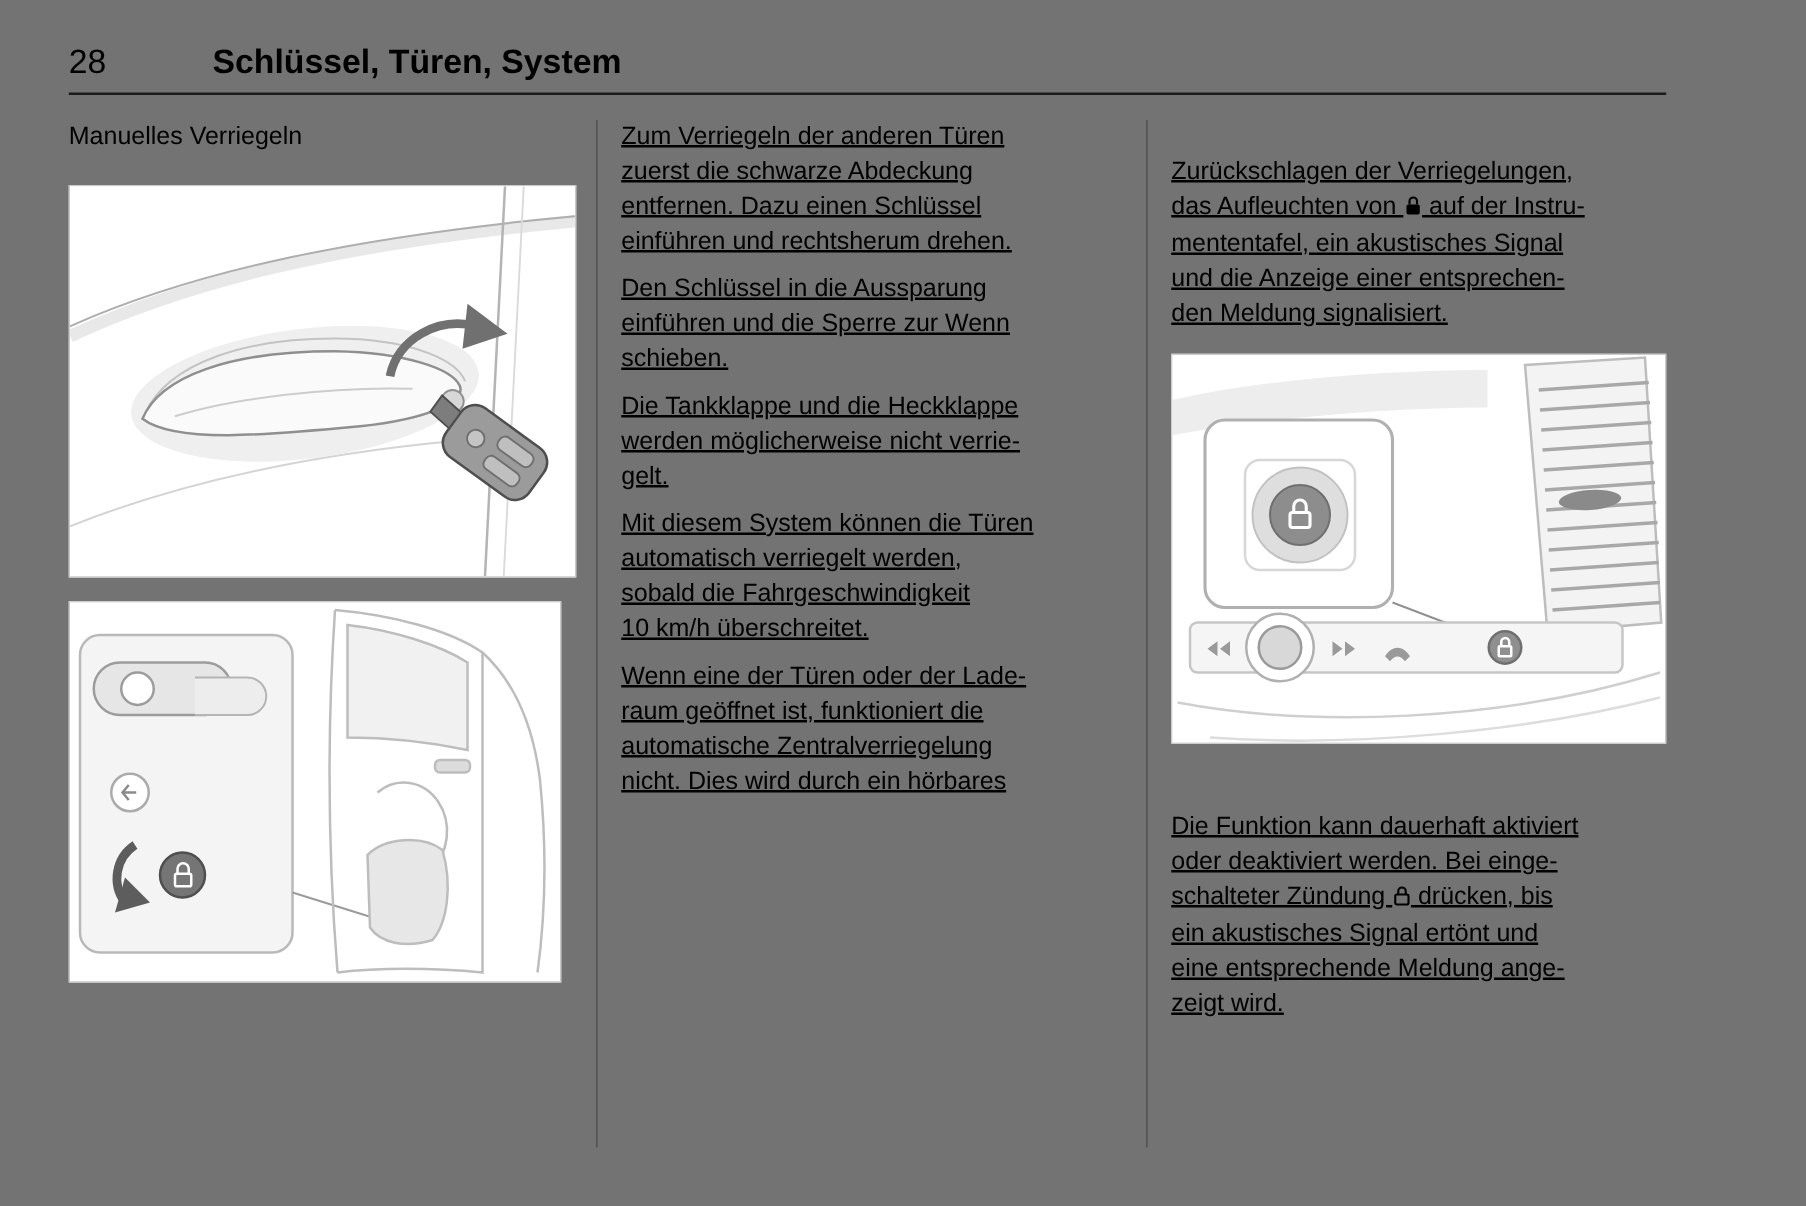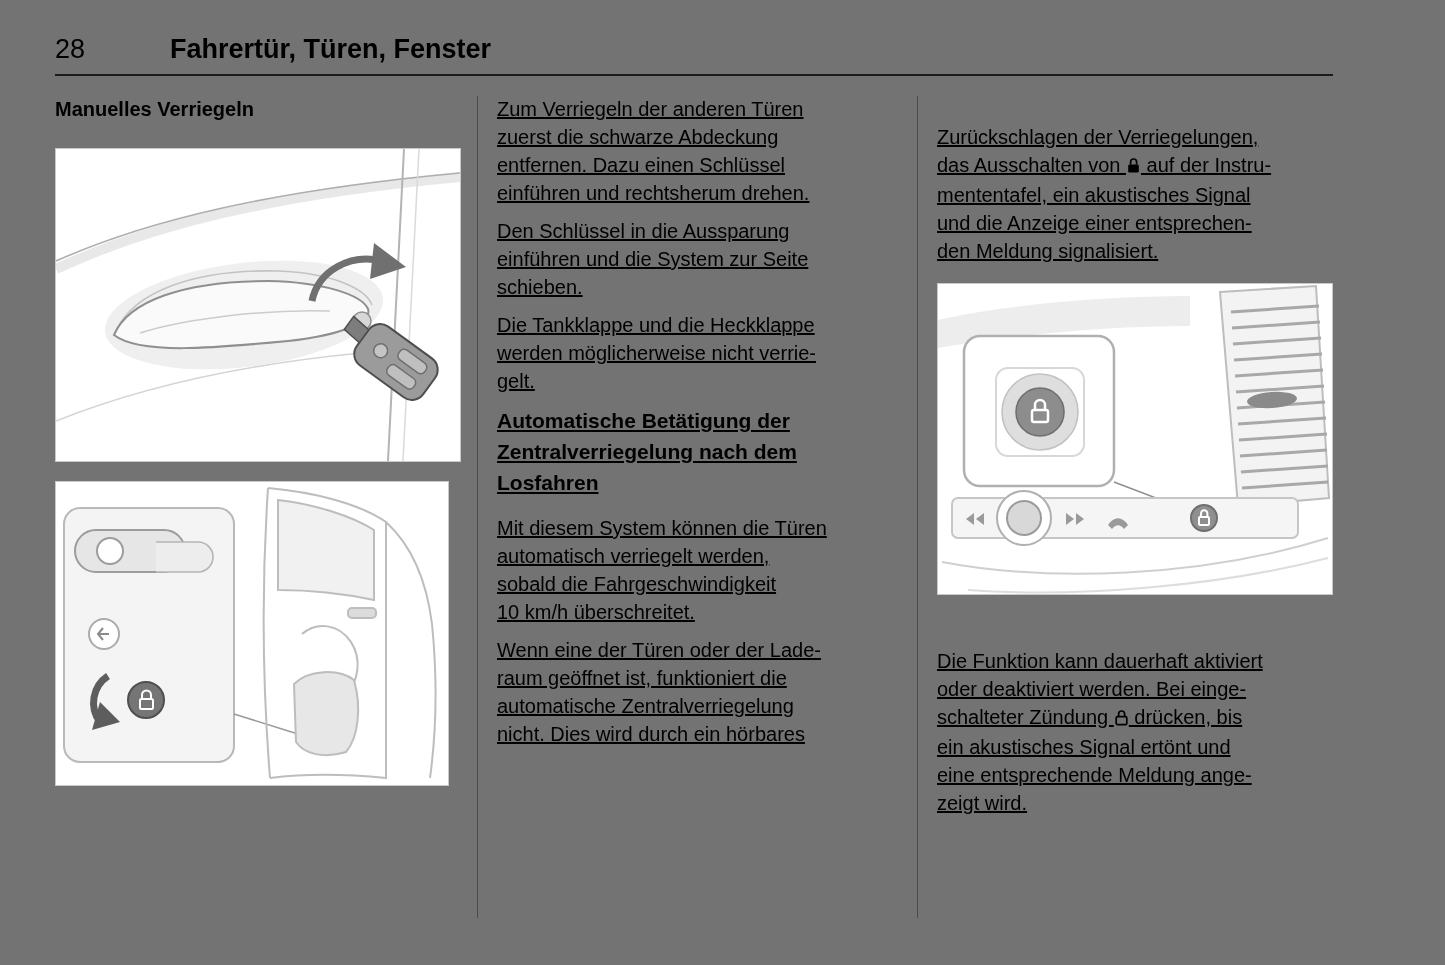--- a/index.html
+++ b/index.html
@@ -23,40 +23,40 @@
   .divider-2 { left:917px; }
 
   
   .col { position:absolute; top:95px; font-size:20px; line-height:28px; }
   .col-left  { left:55px;  width:406px; }
   .col-mid   { left:497px; width:398px; }
   .col-right { left:937px; width:400px; }
 
   .lines { white-space:pre-line;text-decoration:underline; }
   p.body { margin:0 0 10px 0; }
-  .bold-heading { font-weight:bold; font-size:20px; line-height:28px; }
+  .bold-heading { font-weight:normal; font-size:20px; line-height:28px; }
 
   .section-heading { font-weight:normal; font-size:30px; line-height:36px; margin:8px 0 14px 0; }
   .sub-heading { font-weight:bold; font-size:21px; line-height:31px; margin:0 0 16px 0; }
 
   .figure { display:block; border:1px solid #c9c9c9; background:#fff; }
   .fig-handle { width:406px; height:314px; margin:25px 0 19px 0; }
   .fig-doorlock { width:394px; height:305px; margin:10px 0 0 0; }
   .fig-console { width:396px; height:312px; margin:18px 0 24px 0; }
 
   .inline-icon { display:inline-block; vertical-align:-2px; }
 </style>
 </head>
 <body>
 
 <div class="page">
 
   <div class="header-row">
     <span class="page-number">28</span>
-    <span class="chapter-title">Fahrertür, Türen, Fenster</span>
+    <span class="chapter-title">Schlüssel, Türen, System</span>
   </div>
   <div class="header-rule"></div>
 
   <div class="divider divider-1"></div>
   <div class="divider divider-2"></div>
 
   <div class="col col-left">
     <div class="bold-heading">Manuelles Verriegeln</div>
 
     <svg class="figure fig-handle" viewBox="0 0 404 312" xmlns="http://www.w3.org/2000/svg">
@@ -114,44 +114,41 @@
       </g>
     </svg>
   </div>
 
   <div class="col col-mid">
     <p class="body lines">Zum Verriegeln der anderen Türen
 zuerst die schwarze Abdeckung
 entfernen. Dazu einen Schlüssel
 einführen und rechtsherum drehen.</p>
     <p class="body lines">Den Schlüssel in die Aussparung
-einführen und die System zur Seite
+einführen und die Sperre zur Wenn
 schieben.</p>
     <p class="body lines">Die Tankklappe und die Heckklappe
 werden möglicherweise nicht verrie-
 gelt.</p>
 
-    <h3 class="sub-heading lines">Automatische Betätigung der
-Zentralverriegelung nach dem
-Losfahren</h3>
 
     <p class="body lines">Mit diesem System können die Türen
 automatisch verriegelt werden,
 sobald die Fahrgeschwindigkeit
 10 km/h überschreitet.</p>
     <p class="body lines">Wenn eine der Türen oder der Lade-
 raum geöffnet ist, funktioniert die
 automatische Zentralverriegelung
 nicht. Dies wird durch ein hörbares</p>
   </div>
 
   <div class="col col-right">
     <p class="body lines">
       <span>Zurückschlagen der Verriegelungen,
-das Ausschalten von </span><span class="inline-icon"><svg width="15" height="17" viewBox="0 0 15 17" xmlns="http://www.w3.org/2000/svg">
+das Aufleuchten von </span><span class="inline-icon"><svg width="15" height="17" viewBox="0 0 15 17" xmlns="http://www.w3.org/2000/svg">
             <rect x="2.2" y="7.6" width="10.6" height="8" rx="1.4" fill="#000"></rect>
             <path d="M4.6,7.6 V5 a3,3 0 0 1 6,0 V7.6" fill="none" stroke="#000" stroke-width="1.7"></path>
           </svg></span><span> auf der Instru-
 mententafel, ein akustisches Signal
 und die Anzeige einer entsprechen-
 den Meldung signalisiert.</span>
     </p>
 
     <svg class="figure fig-console" viewBox="0 0 394 310" xmlns="http://www.w3.org/2000/svg">
       <rect width="394" height="310" fill="#ffffff"></rect>

